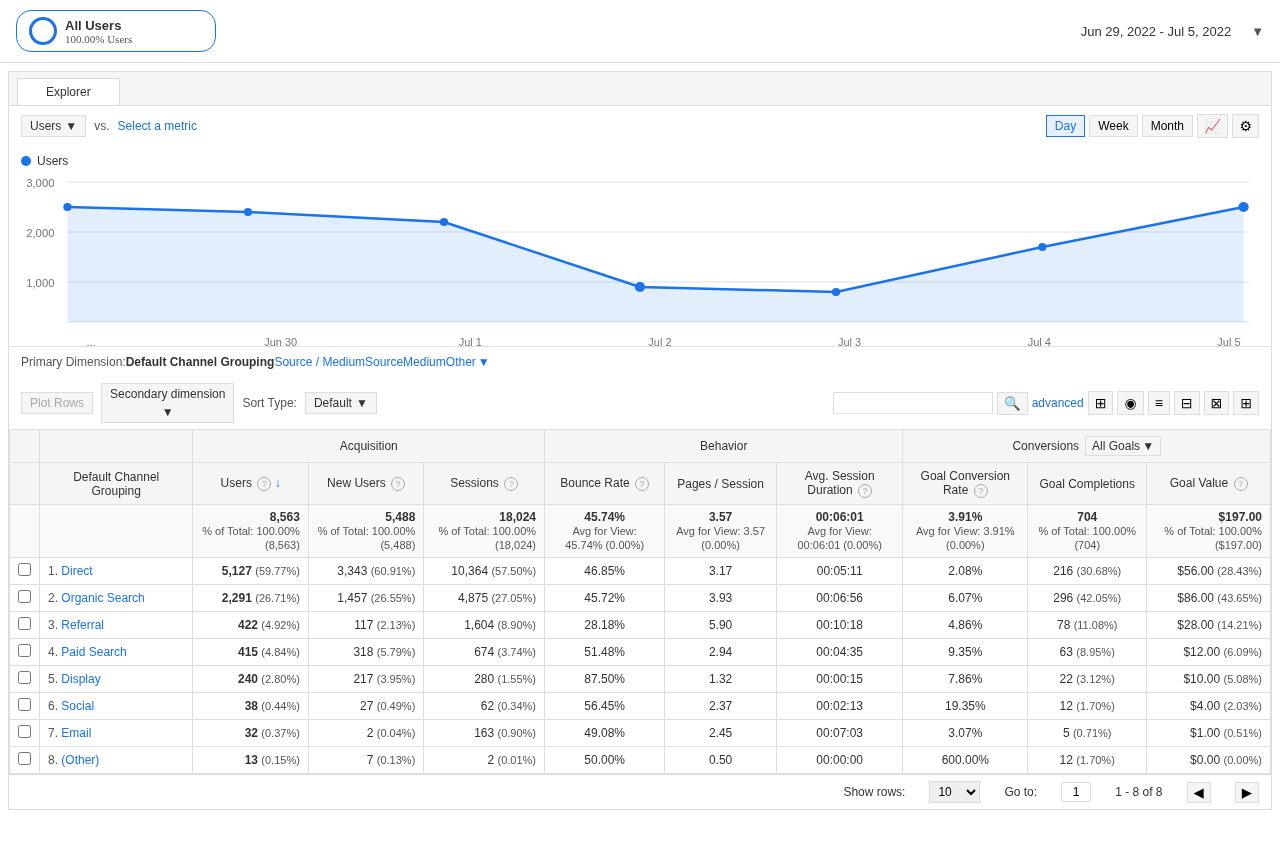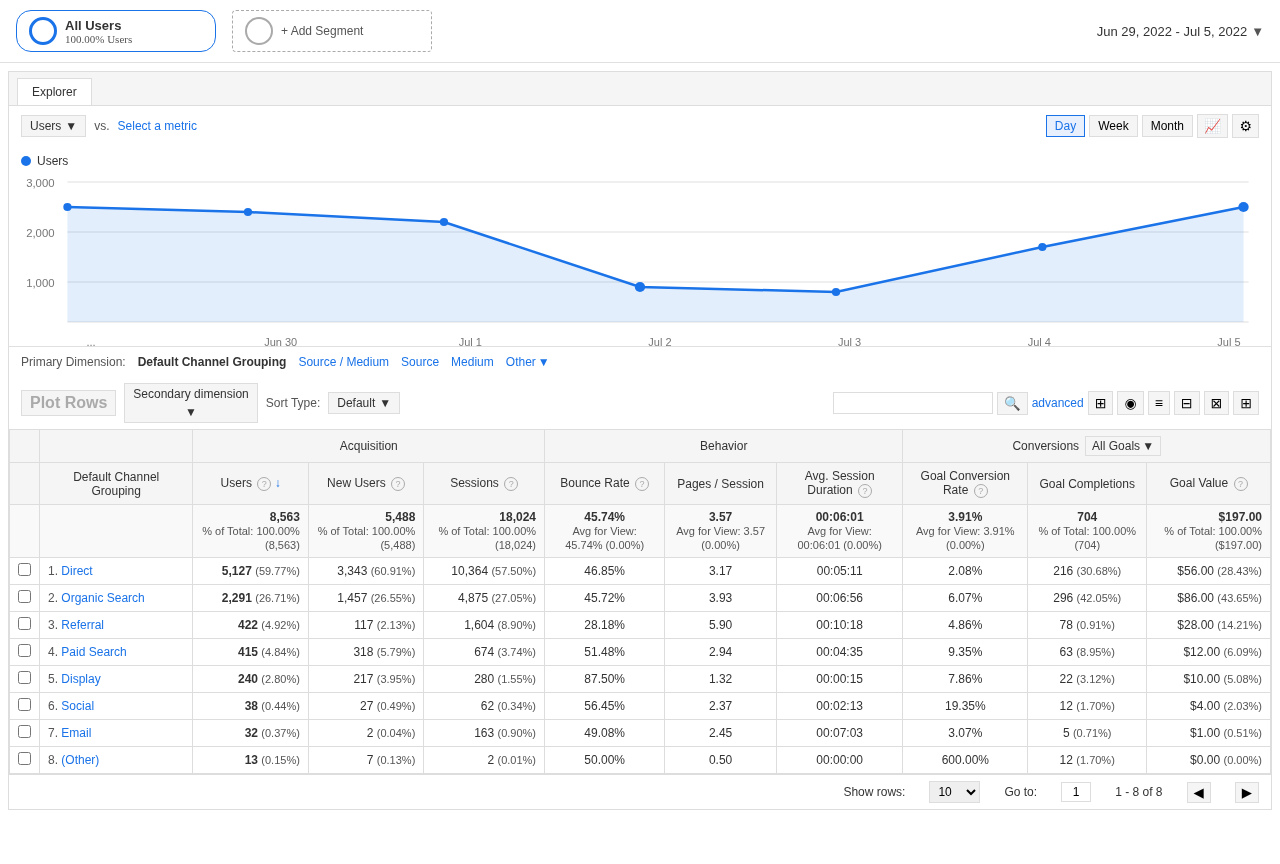--- a/index.html
+++ b/index.html
@@ -8,27 +8,27 @@
     
     .header { display: flex; justify-content: space-between; align-items: center; padding: 10px 16px; border-bottom: 1px solid #e0e0e0; }
     .segments { display: flex; gap: 16px; align-items: center; }
     .segment-badge { display: flex; align-items: center; gap: 8px; border: 1px solid #1a73e8; border-radius: 15px; padding: 6px 12px; min-width: 200px; }
     .segment-circle { width: 28px; height: 28px; border-radius: 50%; border: 3px solid #1a73e8; background: transparent; }
     .segment-info { display: flex; flex-direction: column; }
     .segment-name { font-weight: bold; font-size: 13px; color: #333; }
     .segment-sub { font-size: 11px; color: #555; font-family: Liberation Serif, serif; }
     .add-segment { display: flex; align-items: center; gap: 8px; border: 1px dashed #aaa; border-radius: 4px; padding: 6px 12px; min-width: 200px; color: #555; cursor: pointer; }
     .add-circle { width: 28px; height: 28px; border-radius: 50%; border: 2px solid #aaa; background: transparent; }
-    .date-range { font-size: 13px; color: #333; display: flex; align-items: center; gap: 4px; }
+    .date-range { font-size: 13px; color: #333; display: flex; align-items: center; gap: 20px; }
     .date-range-arrow { color: #555; }
     
     
     .explorer-section { border: 1px solid #ddd; margin: 8px 8px 0 8px; }
     .explorer-tab { background: #f5f5f5; border-bottom: 1px solid #ddd; padding: 0 8px; }
-    .explorer-tab-btn { display: inline-block; padding: 6px 14px; font-size: 12px; background: #fff; border: 1px solid #ddd; border-bottom: none; margin-top: 6px; cursor: pointer; }
+    .explorer-tab-btn { display: inline-block; padding: 6px 28px; font-size: 12px; background: #fff; border: 1px solid #ddd; border-bottom: none; margin-top: 6px; cursor: pointer; }
     .sub-tabs { display: flex; gap: 16px; padding: 8px 12px; border-bottom: 1px solid #ddd; }
     .sub-tab { font-size: 12px; color: #1a73e8; cursor: pointer; text-decoration: none; }
     .sub-tab.active { color: #333; font-weight: normal; border-bottom: 2px solid #e8833a; padding-bottom: 4px; text-decoration: none; }
     
     
     .chart-controls { display: flex; align-items: center; justify-content: space-between; padding: 8px 12px; }
     .left-controls { display: flex; align-items: center; gap: 8px; }
     .dropdown-btn { border: 1px solid #ddd; background: #f5f5f5; padding: 3px 8px; font-size: 12px; cursor: pointer; display: flex; align-items: center; gap: 4px; }
     .vs-text { color: #555; font-size: 12px; }
     .select-metric { color: #1a73e8; font-size: 12px; cursor: pointer; }
@@ -41,30 +41,30 @@
     .chart-container { padding: 8px 12px 0 12px; position: relative; height: 200px; }
     .users-label { display: flex; align-items: center; gap: 6px; margin-bottom: 4px; }
     .users-dot { width: 10px; height: 10px; border-radius: 50%; background: #1a73e8; }
     .users-text { font-size: 12px; color: #333; }
     .chart-area { position: relative; height: 160px; }
     .chart-svg { width: 100%; height: 100%; }
     .x-axis { display: flex; justify-content: space-between; padding: 4px 0 0 40px; color: #777; font-size: 11px; }
     .x-label { text-align: center; min-width: 60px; }
     
     
-    .dimension-bar { display: flex; align-items: center; gap: 12px; padding: 8px 12px; border-top: 1px solid #e0e0e0; font-size: 12px; }
+    .dimension-bar { display: flex; align-items: center; padding: 8px 12px; border-top: 1px solid #e0e0e0; font-size: 12px; }
     .dim-label { color: #555; }
     .dim-link { color: #1a73e8; cursor: pointer; text-decoration: none; }
     .dim-link.active { color: #333; font-weight: bold; text-decoration: none; }
     .other-dropdown { display: flex; align-items: center; gap: 2px; color: #1a73e8; cursor: pointer; }
     
     
     .table-controls { display: flex; align-items: center; justify-content: space-between; padding: 6px 12px; }
     .left-table-controls { display: flex; align-items: center; gap: 8px; }
-    .plot-rows-btn { border: 1px solid #ddd; background: #f5f5f5; padding: 3px 8px; font-size: 16px; color: #aaa; font-weight: bold; }
+    .plot-rows-btn { border: 1px solid #ddd; background: #f5f5f5; padding: 3px 8px; font-size: 12px; color: #aaa; }
     .secondary-dim-btn { border: 1px solid #ddd; background: #f5f5f5; padding: 3px 8px; font-size: 12px; display: flex; align-items: center; gap: 4px; flex-direction: column; }
     .sort-label { font-size: 12px; color: #555; }
     .right-table-controls { display: flex; align-items: center; gap: 4px; }
     .search-box { border: 1px solid #ddd; padding: 3px 6px; font-size: 12px; width: 160px; }
     .search-icon-btn { border: 1px solid #ddd; background: #f5f5f5; padding: 3px 6px; cursor: pointer; }
     .advanced-link { color: #1a73e8; font-size: 12px; cursor: pointer; }
     .view-btn { border: 1px solid #ddd; background: #f5f5f5; padding: 3px 6px; font-size: 14px; cursor: pointer; }
     
     
     .data-table { width: 100%; border-collapse: collapse; font-size: 12px; }
@@ -97,24 +97,20 @@
 <body>
 
 <div class="header">
   <div class="segments">
     <div class="segment-badge">
       <div class="segment-circle"></div>
       <div class="segment-info">
         <span class="segment-name">All Users</span>
         <span class="segment-sub">100.00% Users</span>
       </div>
-    </div>
-    <div class="add-segment">
-      <div class="add-circle"></div>
-      <span>+ Add Segment</span>
     </div>
   </div>
   <div class="date-range">
     <span>Jun 29, 2022 - Jul 5, 2022</span>
     <span class="date-range-arrow">▼</span>
   </div>
 </div>
 
 <div class="explorer-section">
   <div class="explorer-tab">
@@ -382,21 +378,21 @@
       117 <span class="sub-text">(2.13%)</span>
     </td>
     <td class="col-num">
       1,604 <span class="sub-text">(8.90%)</span>
     </td>
     <td class="col-center">28.18%</td>
     <td class="col-center">5.90</td>
     <td class="col-center">00:10:18</td>
     <td class="col-center">4.86%</td>
     <td class="col-center">
-      78 <span class="sub-text">(0.91%)</span>
+      78 <span class="sub-text">(11.08%)</span>
     </td>
     <td class="col-num">
       $28.00 <span class="sub-text">(14.21%)</span>
     </td>
   </tr>
           <tr>
     <td class="checkbox-col"><input type="checkbox" style=""></td>
     <td class="col-name">
       <span class="row-num">4.</span>
       <a class="link-cell">Paid Search</a>

